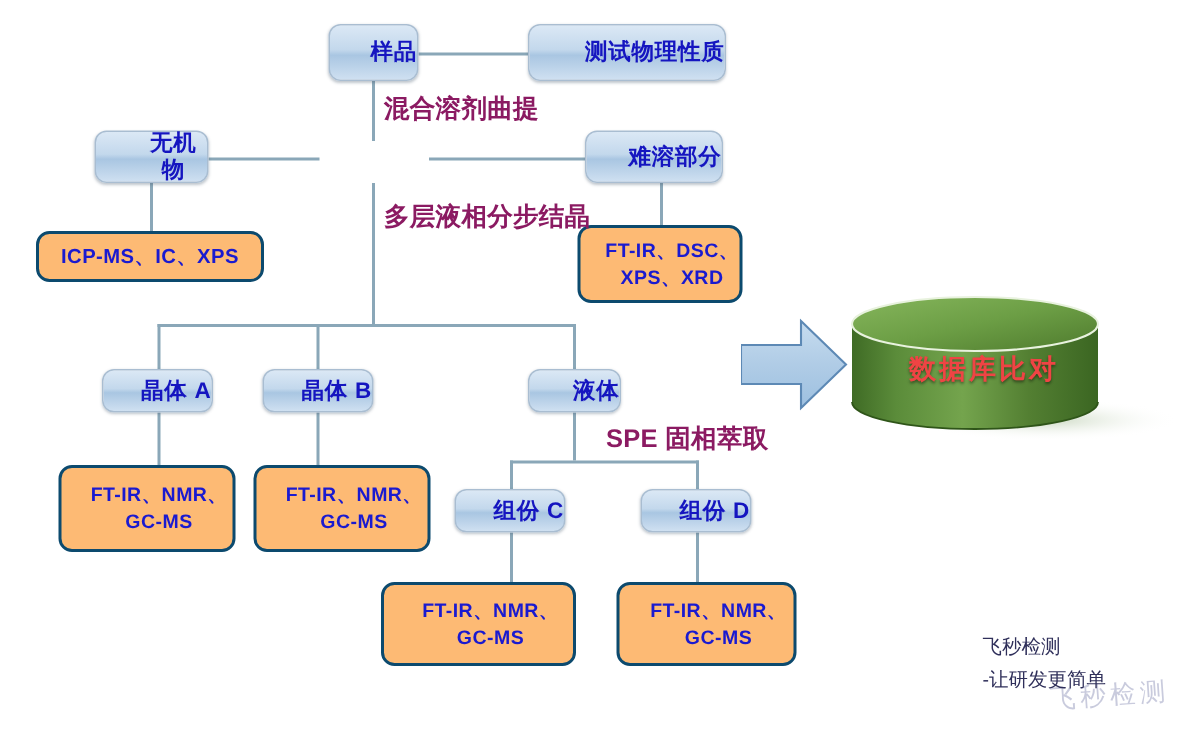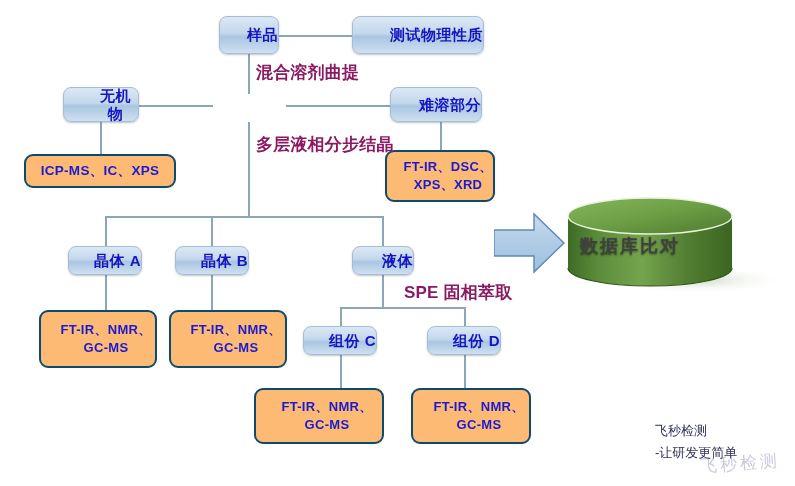--- a/index.html
+++ b/index.html
@@ -74,26 +74,27 @@
     letter-spacing: 0.2px;
   }
 
   
   .arrow { position: absolute; }
 
   
   .cyl { position: absolute; }
   .cyl-label {
     position: absolute;
-    color: #404040;
+    color: #ef4444;
     font-weight: bold;
     font-size: 18px;
     letter-spacing: 2px;
     text-shadow: 0 1px 2px rgba(0,0,0,0.45);
     white-space: nowrap;
+    margin-left: 26px;
   }
 
   
   .brand {
     position: absolute;
     color: #2f2f5a;
     font-size: 13px;
     line-height: 1.55;
     white-space: nowrap;
   }

